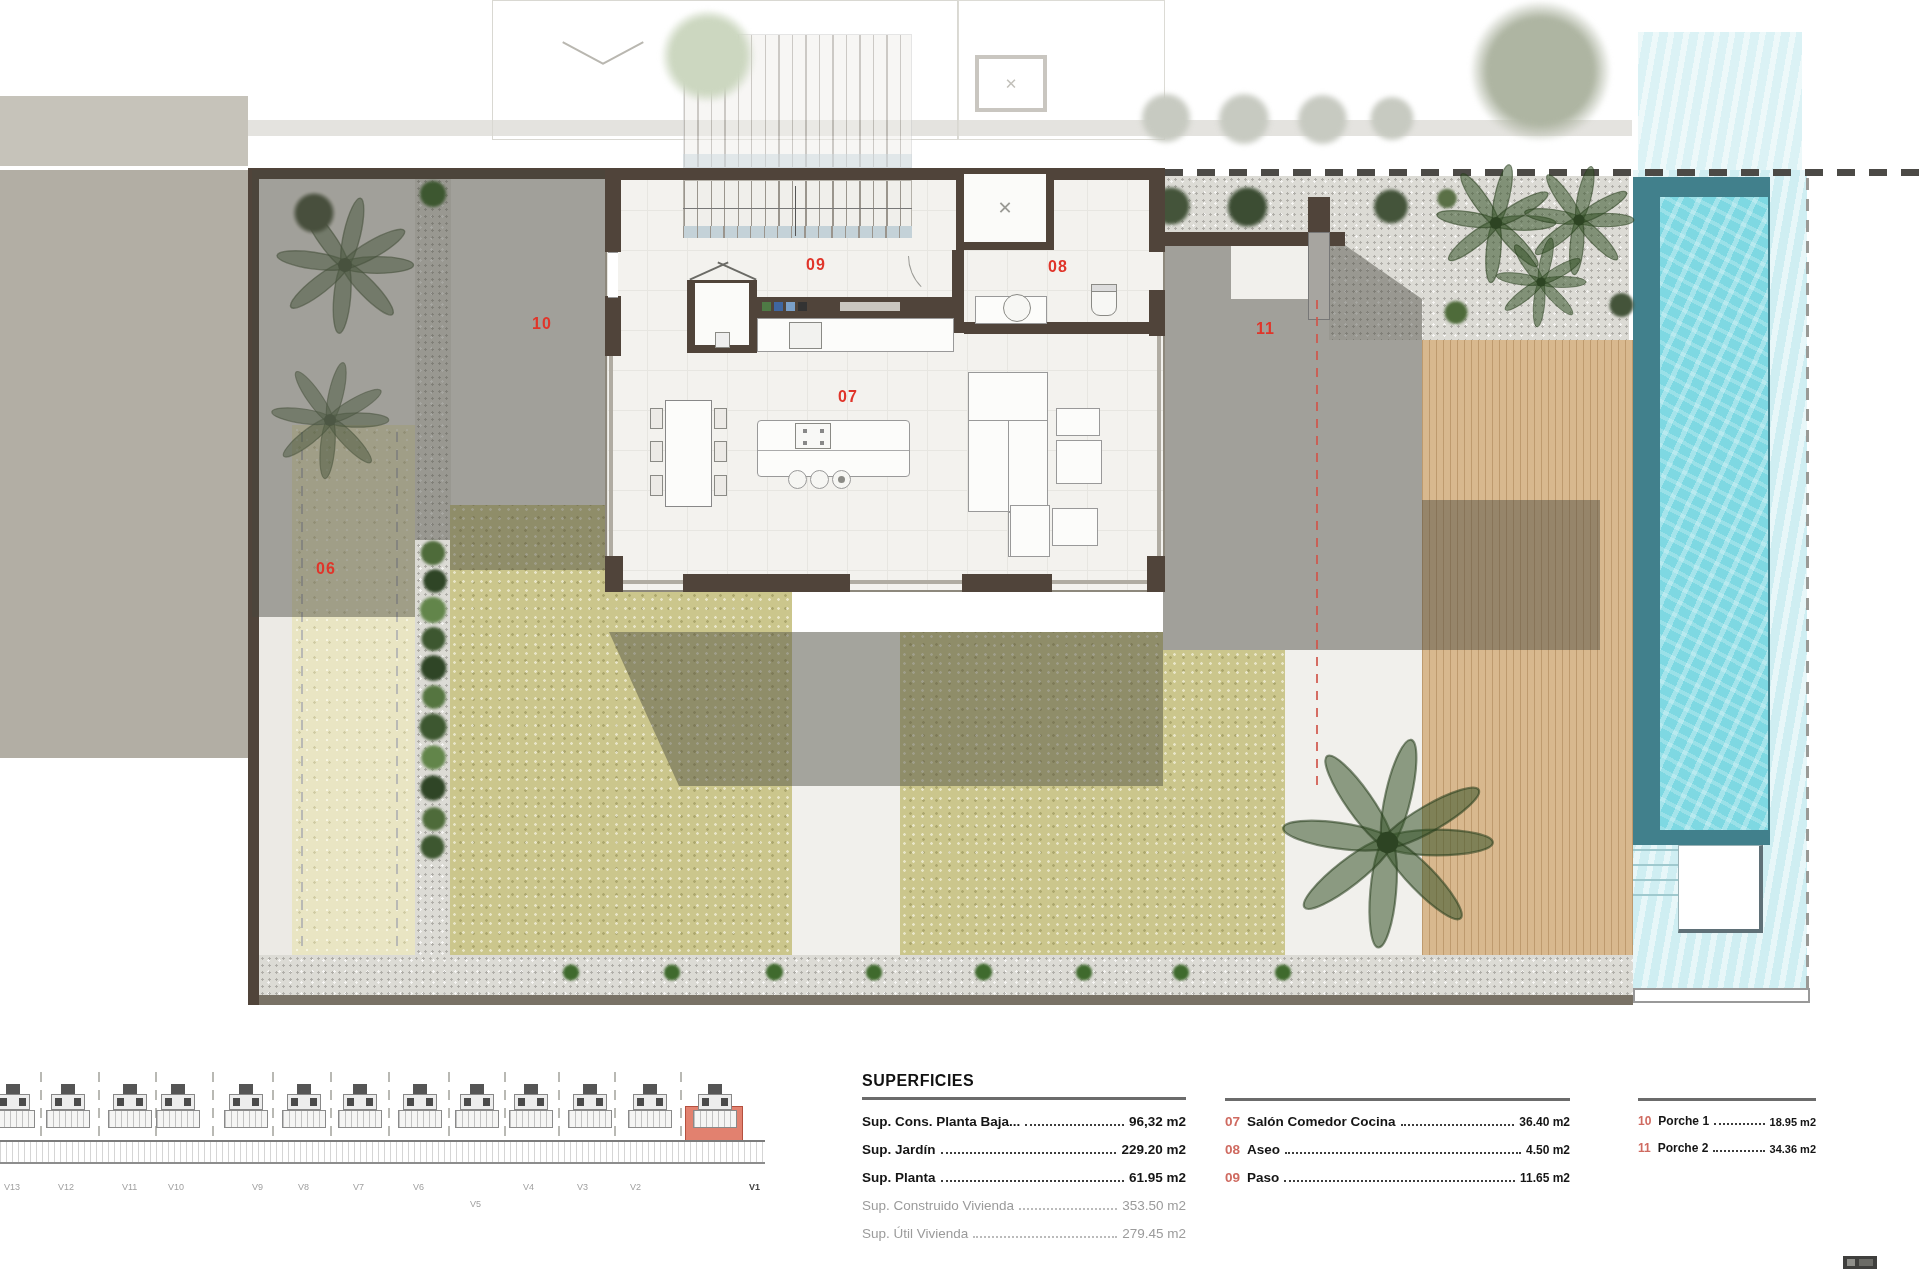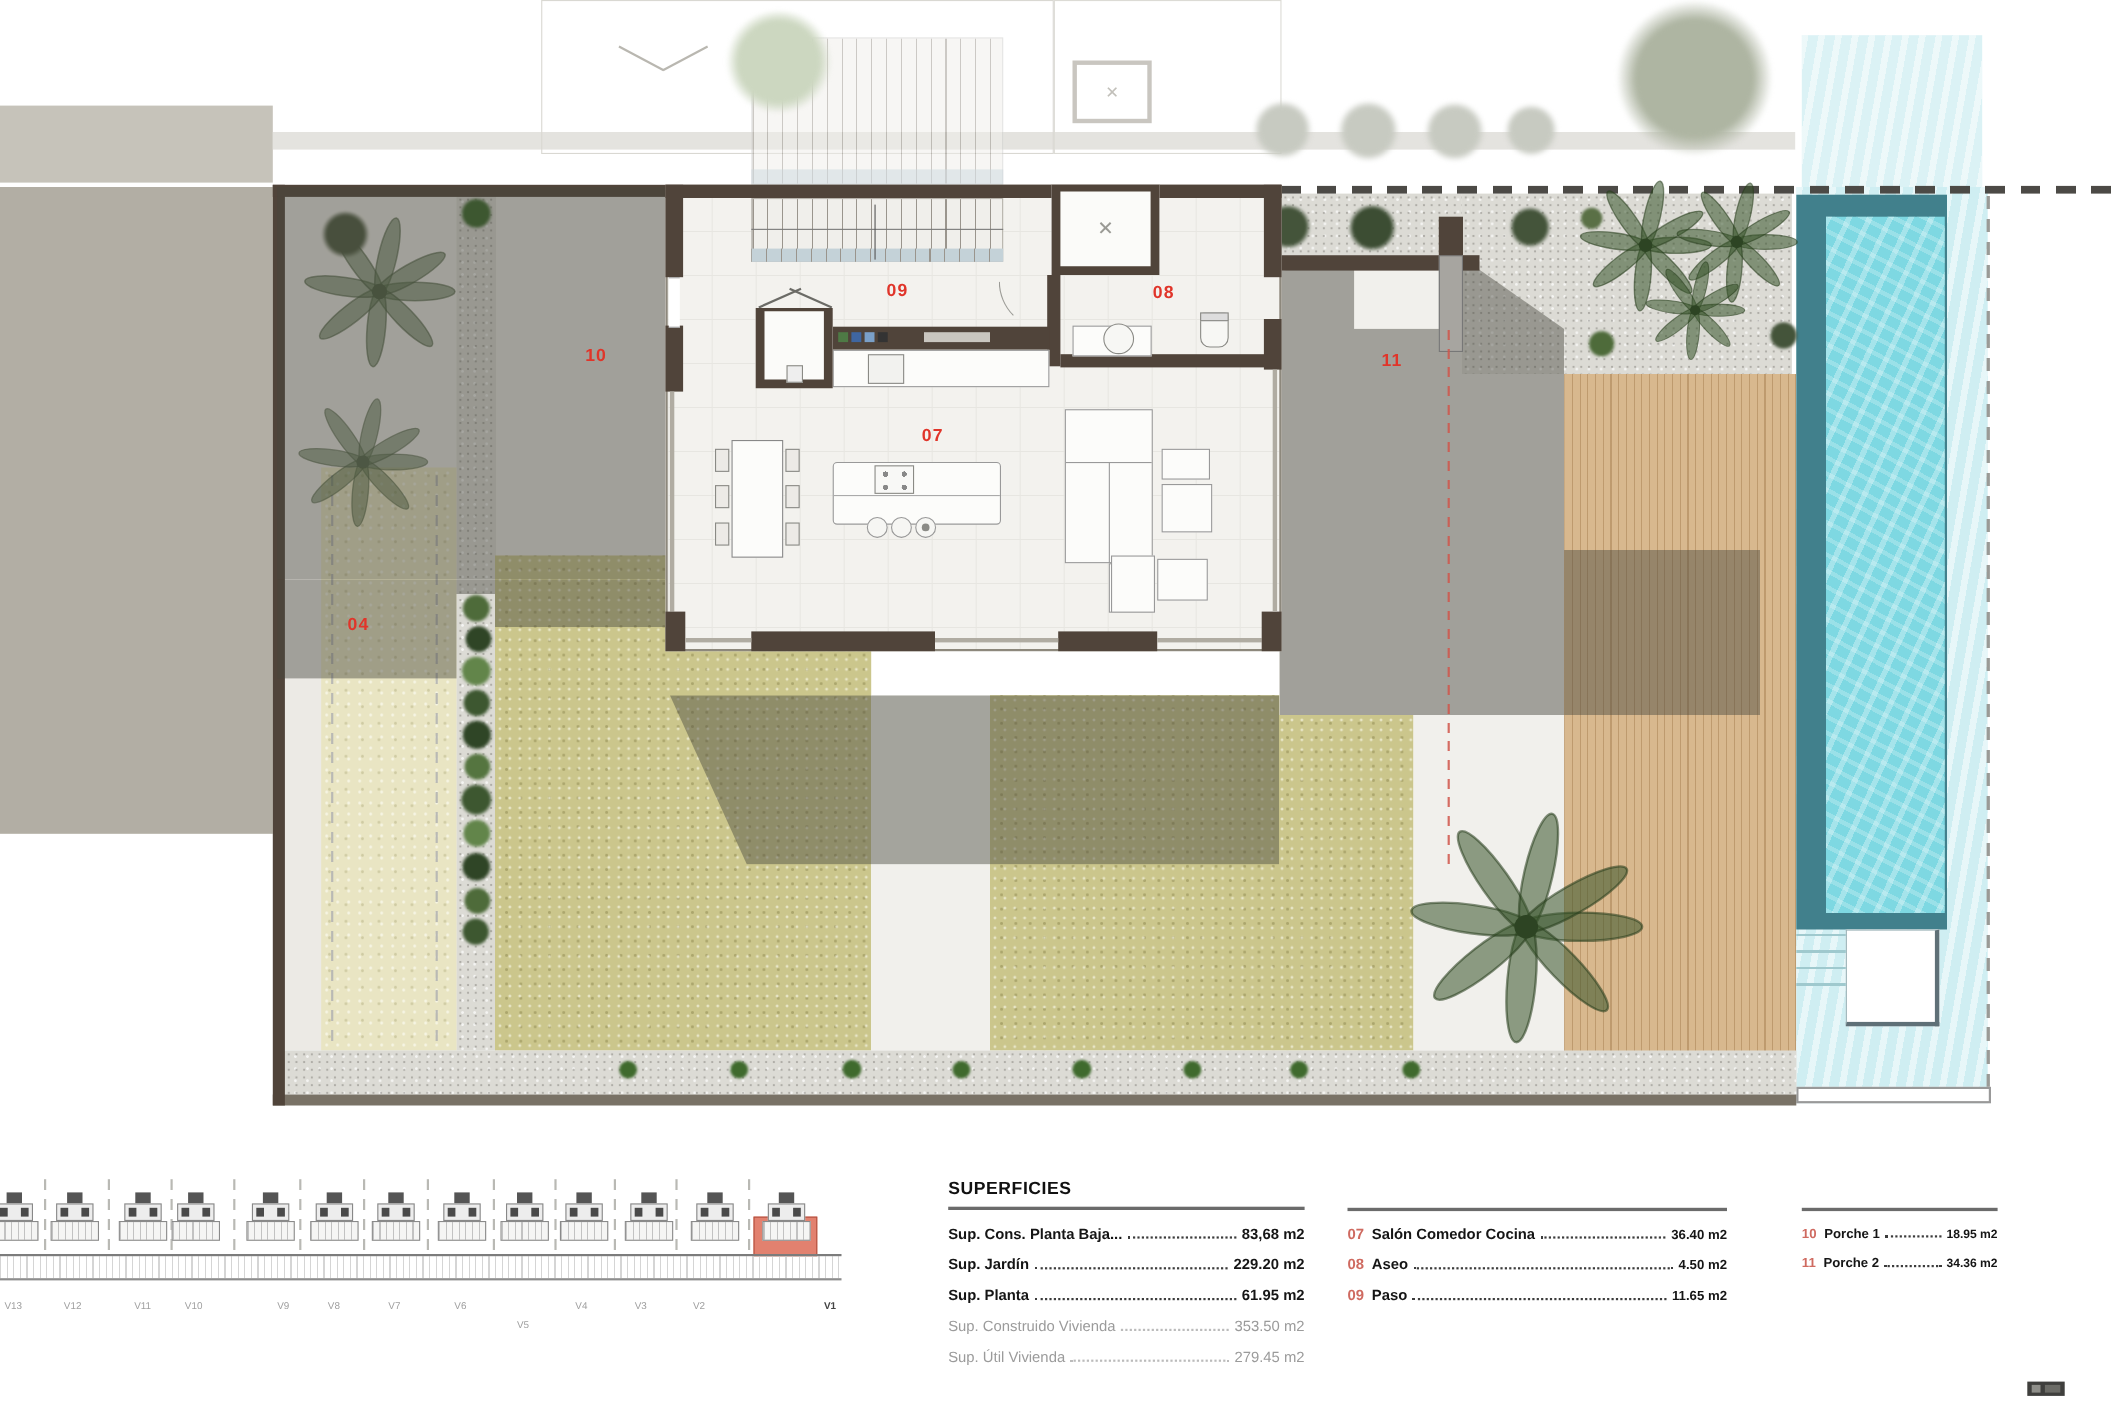--- a/index.html
+++ b/index.html
@@ -287,21 +287,21 @@
   <div class="abs" style="left:1008px;top:420px;width:1px;height:92px;background:#999;"></div>
   <div class="abs" style="left:969px;top:420px;width:78px;height:1px;background:#999;"></div>
   <div class="abs furn" style="left:1008px;top:512px;width:40px;height:45px;"></div>
   <div class="abs furn" style="left:1056px;top:408px;width:44px;height:28px;"></div>
   <div class="abs furn" style="left:1056px;top:440px;width:46px;height:44px;"></div>
   <div class="abs furn" style="left:1010px;top:505px;width:40px;height:52px;"></div>
   <div class="abs furn" style="left:1052px;top:508px;width:46px;height:38px;"></div>
 
   <div class="abs rdash" style="left:1316px;top:300px;height:492px;opacity:.85;"></div>
 
-  <div class="rlabel" style="left:316px;top:560px;">04</div>
+  <div class="rlabel" style="left:316px;top:560px;">06</div>
   <div class="rlabel" style="left:838px;top:388px;">07</div>
   <div class="rlabel" style="left:1048px;top:258px;">08</div>
   <div class="rlabel" style="left:806px;top:256px;">09</div>
   <div class="rlabel" style="left:532px;top:315px;">10</div>
   <div class="rlabel" style="left:1256px;top:320px;">11</div>
 
   <div class="abs" style="left:0;top:1070px;width:765px;height:140px;">
 
     <div class="abs ddash" style="left:40px;top:2px;height:70px;"></div>
     <div class="abs ddash" style="left:98px;top:2px;height:70px;"></div>
@@ -401,21 +401,21 @@
     <div class="vlab" style="left:630px;top:112px;">V2</div>
     <div class="vlab" style="left:749px;top:112px;color:#444;font-weight:700;">V1</div>
   </div>
 
   <div class="abs" style="left:862px;top:1072px;width:324px;">
     <div class="leg-title">SUPERFICIES</div>
     <div class="rule" style="margin-top:7px;"></div>
     <div class="lrow" style="margin-top:14px;">
       <span class="llab">Sup. Cons. Planta Baja...</span>
       <span class="lfill"></span>
-      <span class="lval">83,68 m2</span>
+      <span class="lval">96,32 m2</span>
     </div>
     <div class="lrow" style="margin-top:13px;">
       <span class="llab">Sup. Jardín</span>
       <span class="lfill"></span>
       <span class="lval">229.20 m2</span>
     </div>
     <div class="lrow" style="margin-top:13px;">
       <span class="llab">Sup. Planta</span>
       <span class="lfill"></span>
       <span class="lval">61.95 m2</span>

